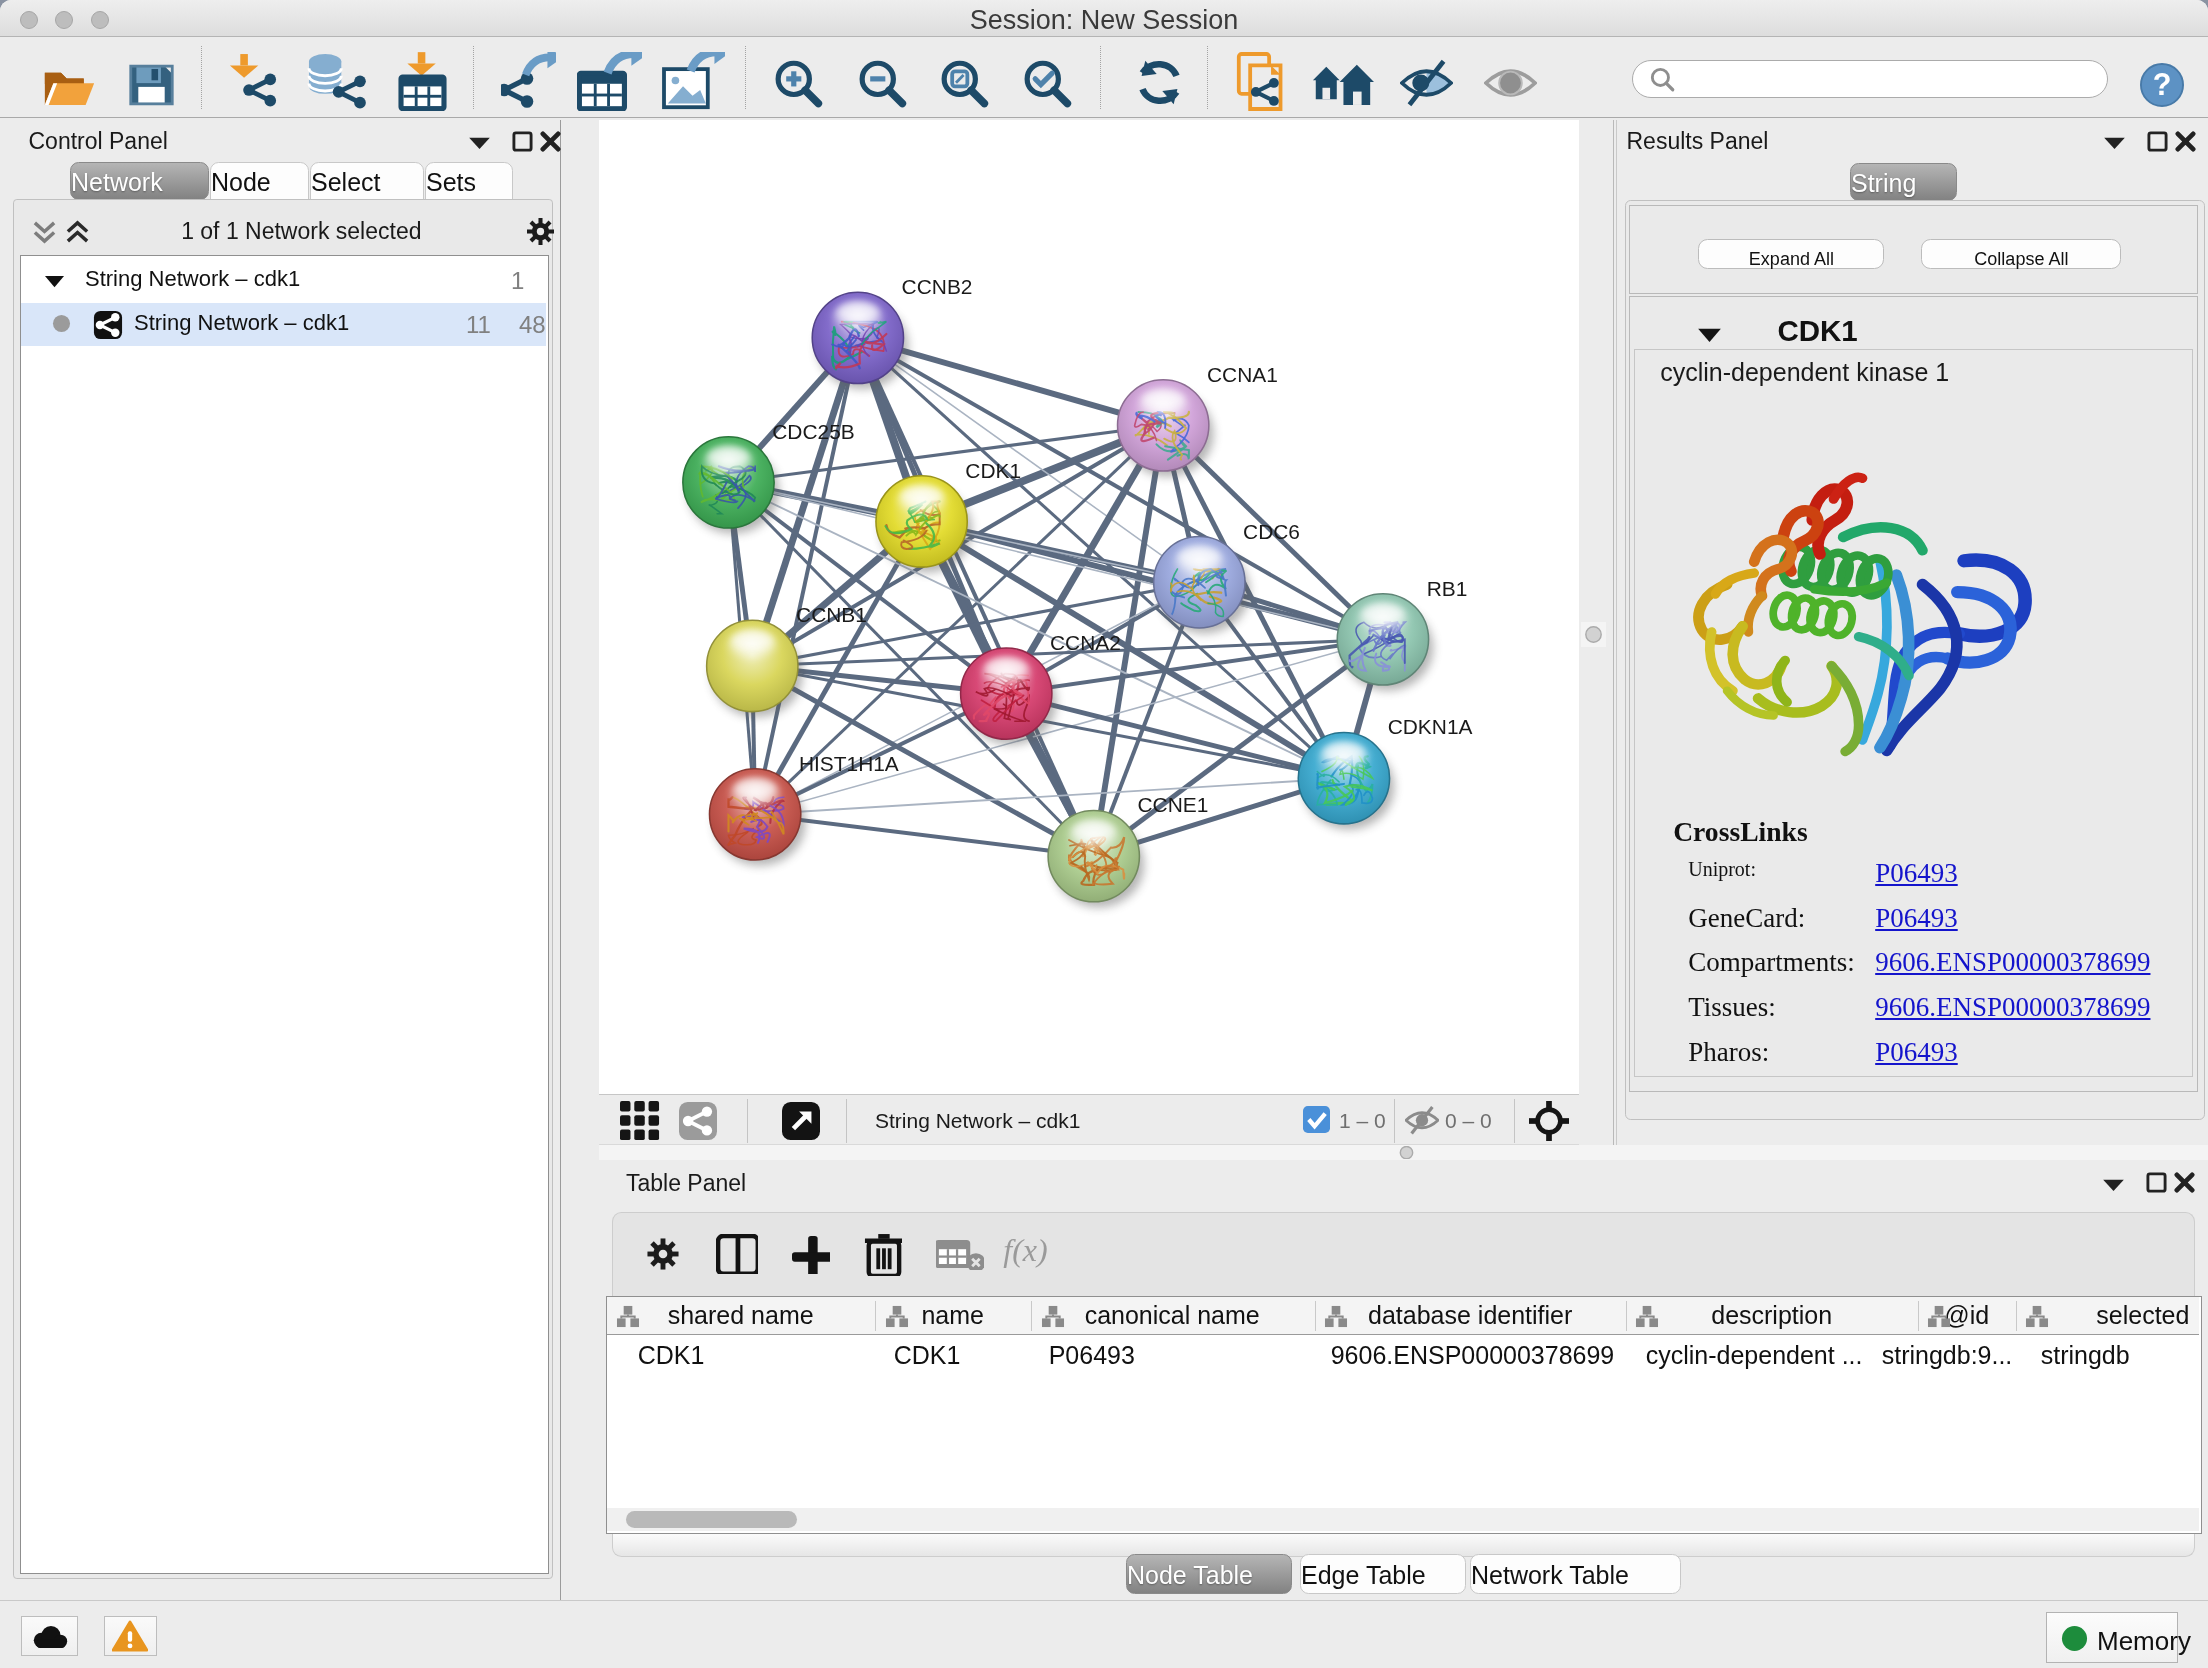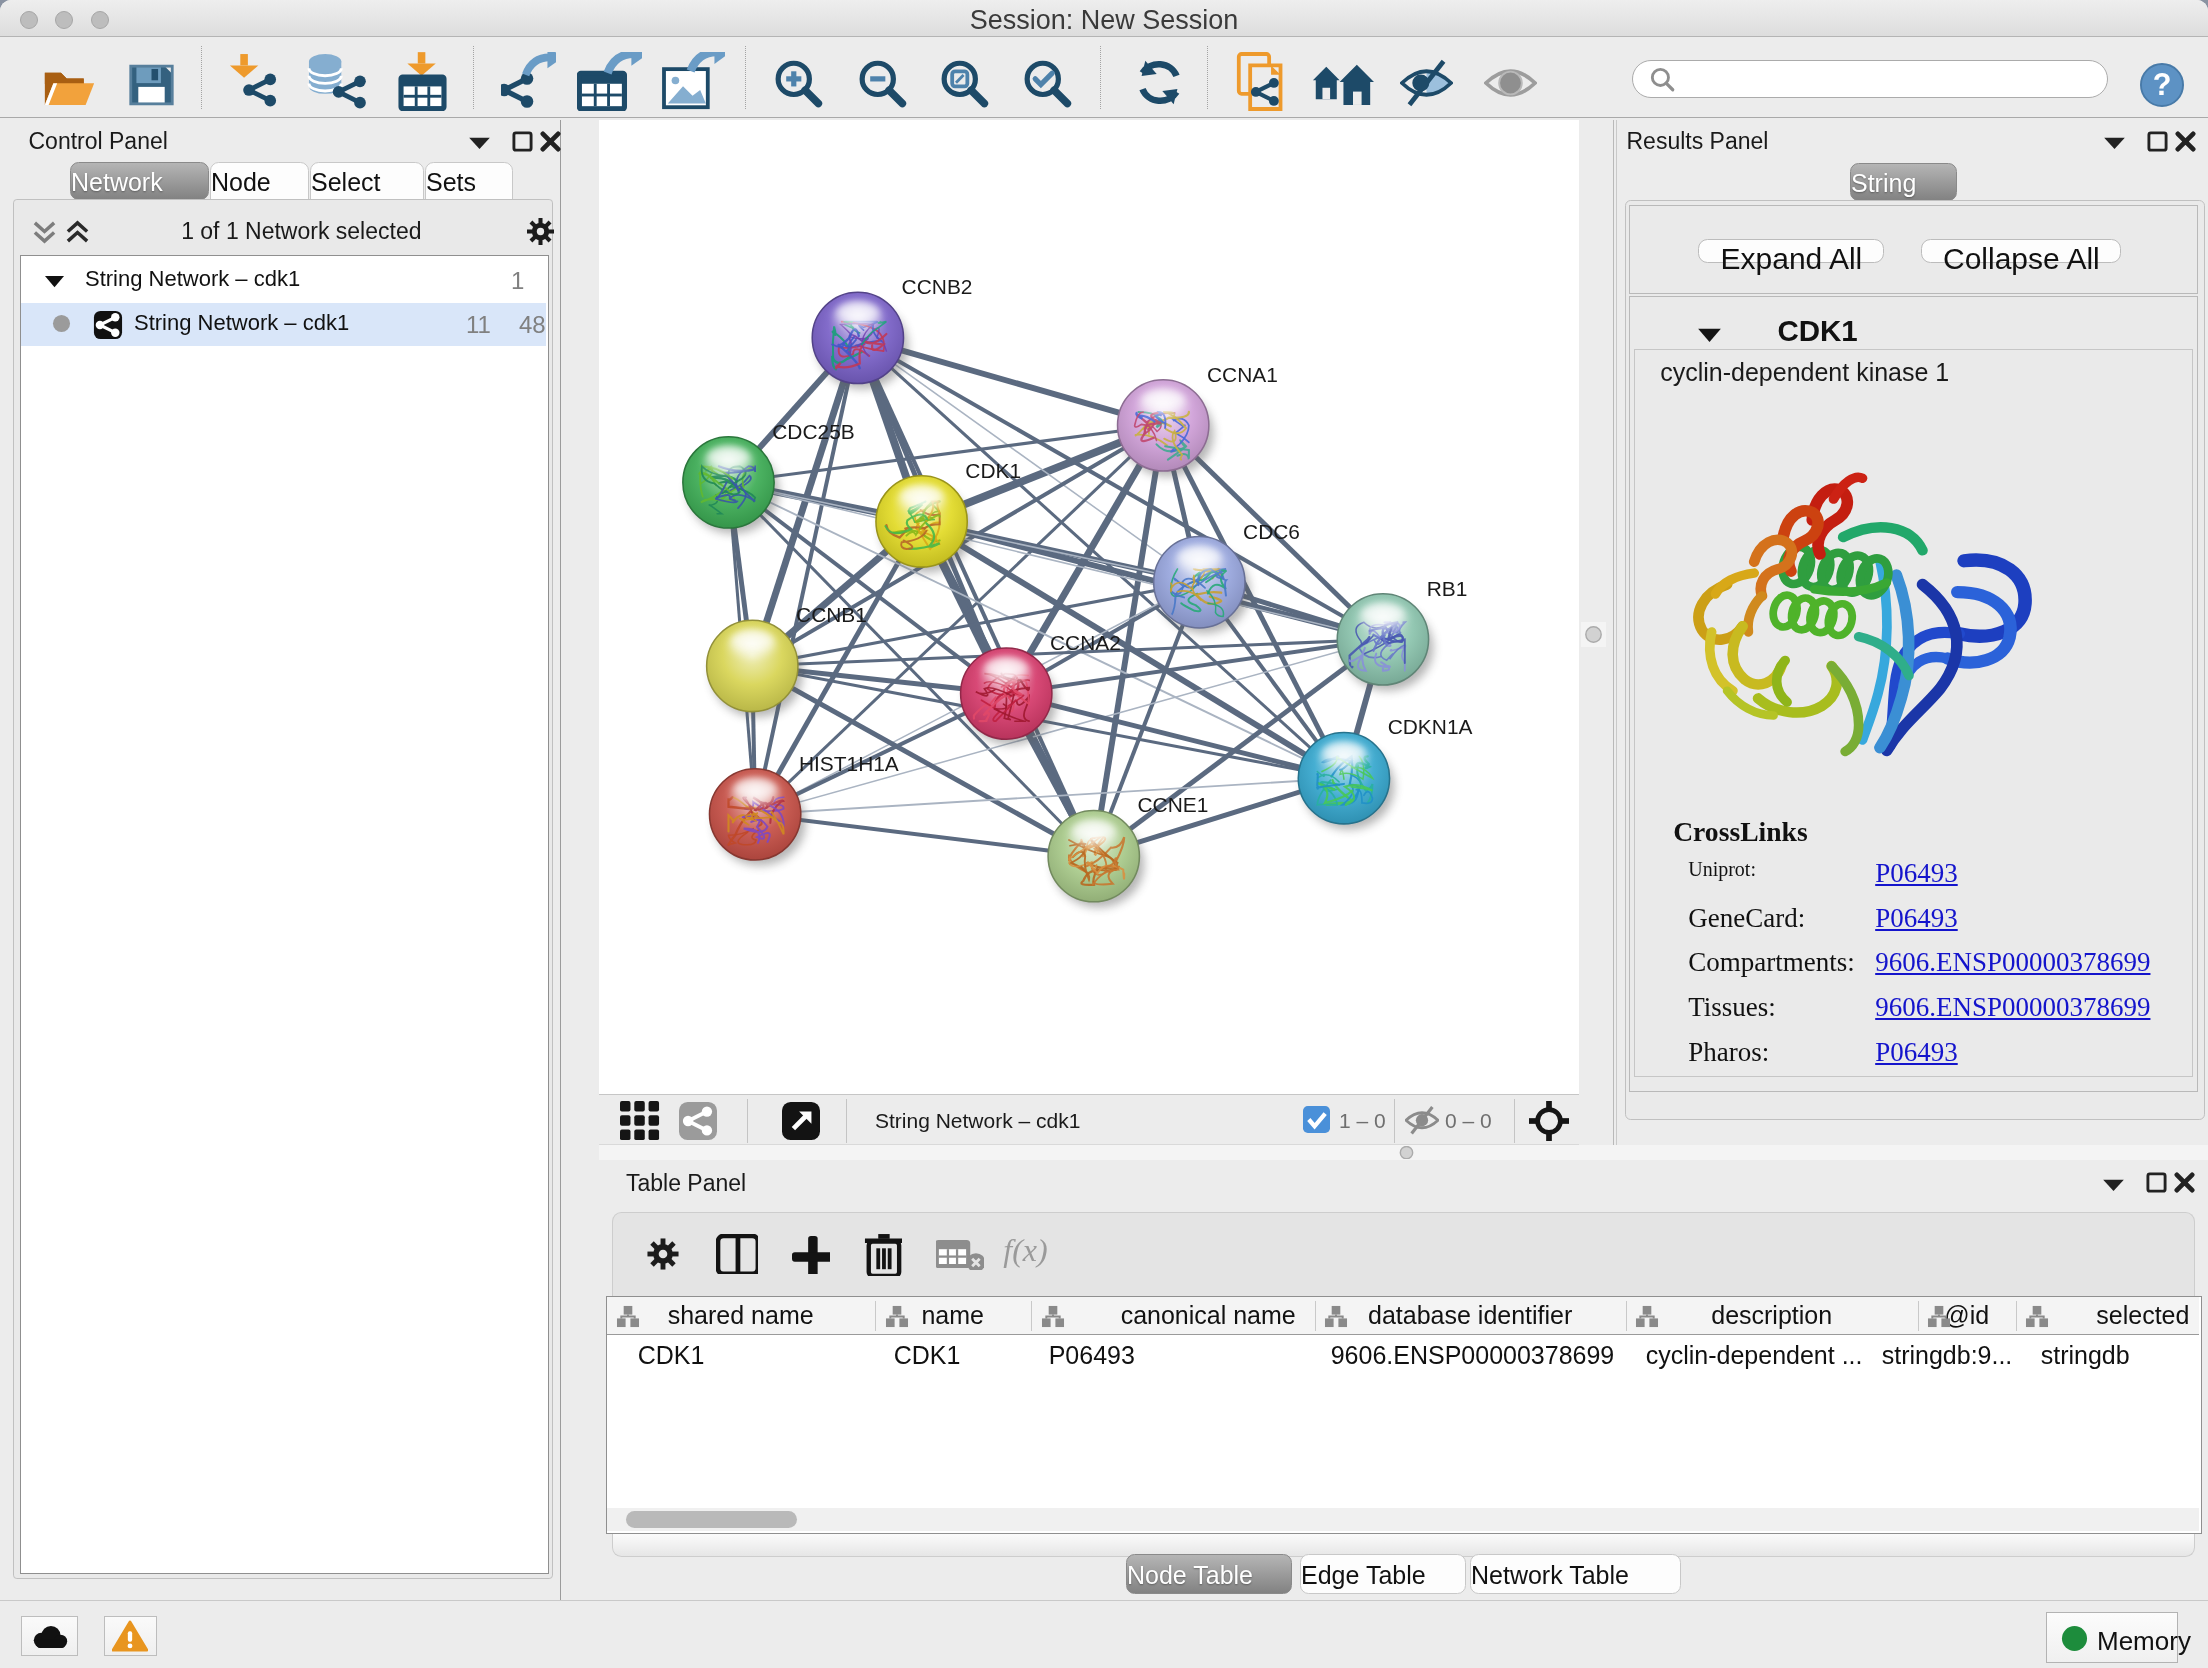--- a/index.html
+++ b/index.html
@@ -32,22 +32,22 @@
  border-top:1.9px solid #c6c6c6;border-bottom:1px solid #d9d9d9;}
 .nbsep{position:absolute;top:3.8px;height:44px;width:0;border-left:1.9px solid #c4c4c4;}
 
 #vsplit{left:1579px;top:120px;width:35px;height:1025px;background:#ececec;border-right:1.9px solid #b9b9b9;}
 #hsplit{left:599px;top:1145px;width:1609px;height:15px;background:#f4f4f4;}
 
 #rpanel{left:1616px;top:120px;width:593px;height:1025px;background:#ececec;border-left:1.9px solid #c9c9c9;}
 #rsub{left:7.6px;top:80px;width:580px;height:920px;background:#eaeaea;
  border:1.9px solid #c0c0c0;border-radius:5.7px;}
 #rbtnrow{left:3.8px;top:3.8px;width:569px;height:89px;border:1px solid #b9b9b9;}
-.rbtn{position:absolute;top:33px;height:24px;background:#fdfdfd;border:1.9px solid #bcbcbc;
- border-radius:9.5px;font-size:30px;color:#111;text-align:center;line-height:38px;}
+.rbtn{position:absolute;top:33px;height:30px;background:#fdfdfd;border:1.9px solid #bcbcbc;
+ border-radius:9.5px;font-size:18px;color:#111;text-align:center;line-height:38px;}
 #rcdk{left:3.8px;top:95px;width:569px;height:796px;border:1px solid #b9b9b9;}
 #rcdkin{left:3.8px;top:52px;width:559px;height:728px;border:1px solid #c6c6c6;}
 .serif{font-family:"Liberation Serif",serif;}
 .rlink{color:#1414cc;text-decoration:underline;}
 
 #tpanel{left:599px;top:1160px;width:1609px;height:439px;background:#ececec;}
 #ttool{left:13.3px;top:52px;width:1583px;height:84px;background:#e4e4e4;
  border:1.9px solid #cdcdcd;border-radius:9.5px 9.5px 0 0;border-bottom:none;}
 #ttable{left:6.7px;top:136px;width:1596px;height:238px;background:#fff;border:1.9px solid #8f8f8f;}
 #thead{position:absolute;left:0;top:0;width:1592px;height:38px;background:#f4f4f4;border-bottom:1.9px solid #9a9a9a;}
@@ -872,21 +872,21 @@
             <path d="M12.5,10 L12.5,12 M5.5,14 L5.5,12 L19.5,12 L19.5,14" fill="none" stroke="#8a8a8a" stroke-width="2"></path>
           </svg>
           <div class="thcell abs" style="left:268px;width:156px;">name</div>
           <svg class="abs" style="left:278px;top:7.6px" width="24" height="23" viewBox="0 0 25 24">
             <rect x="8" y="1" width="9" height="9" fill="#8a8a8a"></rect>
             <rect x="1" y="14" width="9" height="9" fill="#8a8a8a"></rect>
             <rect x="15" y="14" width="9" height="9" fill="#8a8a8a"></rect>
             <path d="M12.5,10 L12.5,12 M5.5,14 L5.5,12 L19.5,12 L19.5,14" fill="none" stroke="#8a8a8a" stroke-width="2"></path>
           </svg>
           <div class="thsep abs" style="left:268px"></div>
-          <div class="thcell abs" style="left:424px;width:283px;margin-left:36px;">canonical name</div>
+          <div class="thcell abs" style="left:424px;width:283px;">canonical name</div>
           <svg class="abs" style="left:434px;top:7.6px" width="24" height="23" viewBox="0 0 25 24">
             <rect x="8" y="1" width="9" height="9" fill="#8a8a8a"></rect>
             <rect x="1" y="14" width="9" height="9" fill="#8a8a8a"></rect>
             <rect x="15" y="14" width="9" height="9" fill="#8a8a8a"></rect>
             <path d="M12.5,10 L12.5,12 M5.5,14 L5.5,12 L19.5,12 L19.5,14" fill="none" stroke="#8a8a8a" stroke-width="2"></path>
           </svg>
           <div class="thsep abs" style="left:424px"></div>
           <div class="thcell abs" style="left:708px;width:311px;">database identifier</div>
           <svg class="abs" style="left:717px;top:7.6px" width="24" height="23" viewBox="0 0 25 24">
             <rect x="8" y="1" width="9" height="9" fill="#8a8a8a"></rect>

